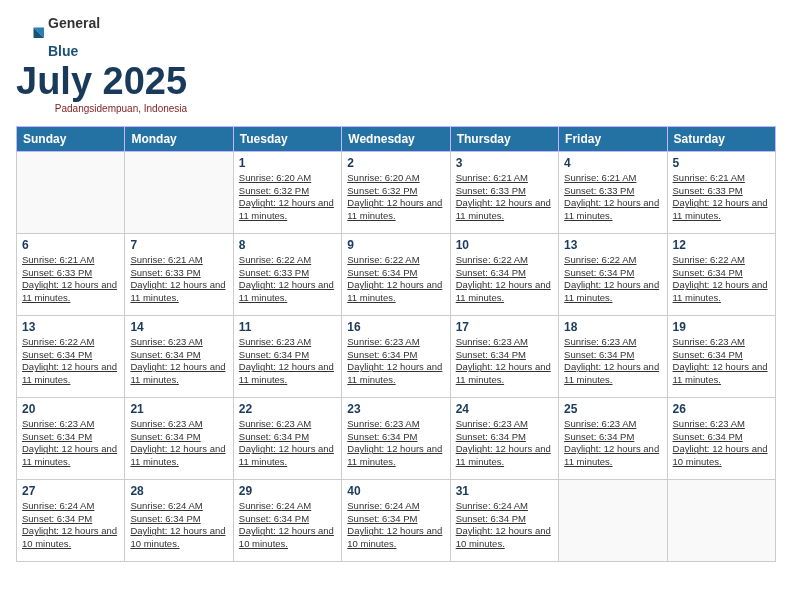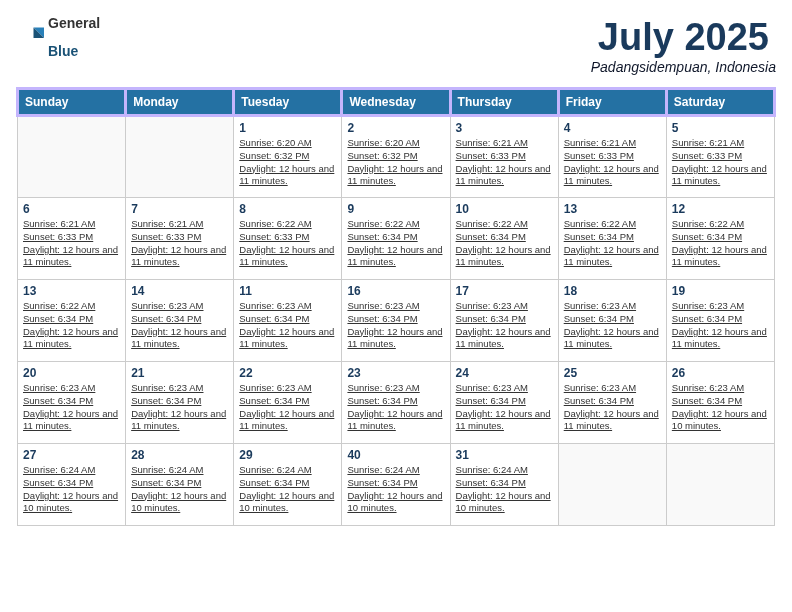--- a/index.html
+++ b/index.html
@@ -8,20 +8,21 @@
       background: #fff;
       width: 792px;
       min-height: 612px;
       padding: 16px;
     }
     .header {
       display: flex;
       justify-content: space-between;
       align-items: flex-start;
       margin-bottom: 12px;
+      flex-direction: column;
     }
     .logo {
       display: flex;
       align-items: center;
       gap: 4px;
     }
     .logo-text {
       display: flex;
       flex-direction: column;
       line-height: 1.1;
@@ -35,45 +36,44 @@
       font-size: 14px;
       font-weight: bold;
       color: #1a5276;
       margin-top: 13px;
     }
     .logo-icon {
       width: 28px;
       height: 28px;
     }
     .title-block {
-      text-align: center;
+      text-align: right;
     }
     .month-title {
       font-size: 38px;
       font-weight: bold;
       color: #1a3a5c;
     }
     .subtitle {
-      font-size: 14px;
-      color: #0f172a;
-      font-style: italic;
+      font-size: 10px;
+      color: #7f1d1d;
     }
     .calendar {
       width: 100%;
       border-collapse: collapse;
       border: 1px solid #ccc;
     }
     .calendar th {
       background-color: #2471a3;
       color: #fff;
       font-size: 12px;
       font-weight: bold;
       padding: 5px 6px;
       text-align: left;
-      border: 3px solid #c4b5fd;
+      border: 1px solid #c4b5fd;
     }
     .calendar td {
       width: 14.28%;
       vertical-align: top;
       padding: 4px 5px;
       border: 1px solid #ccc;
       font-size: 10px;
       color: #333;
       background: #fff;
       min-height: 80px;

